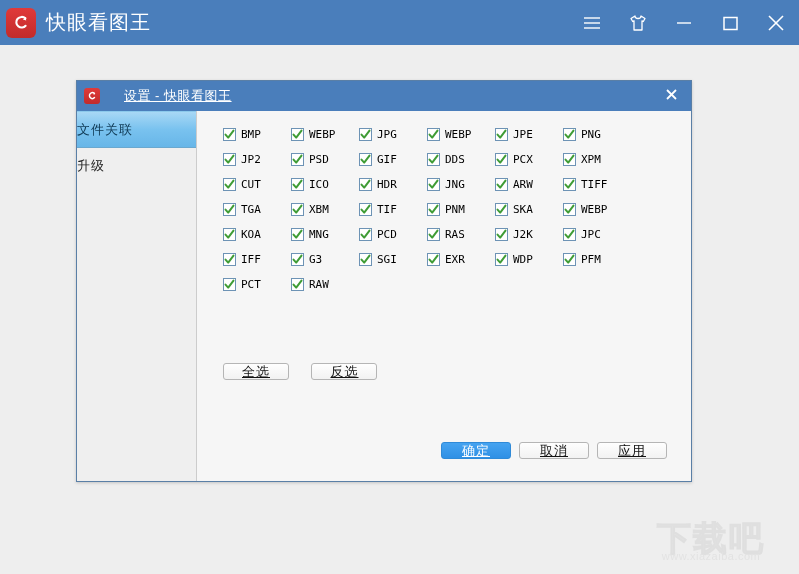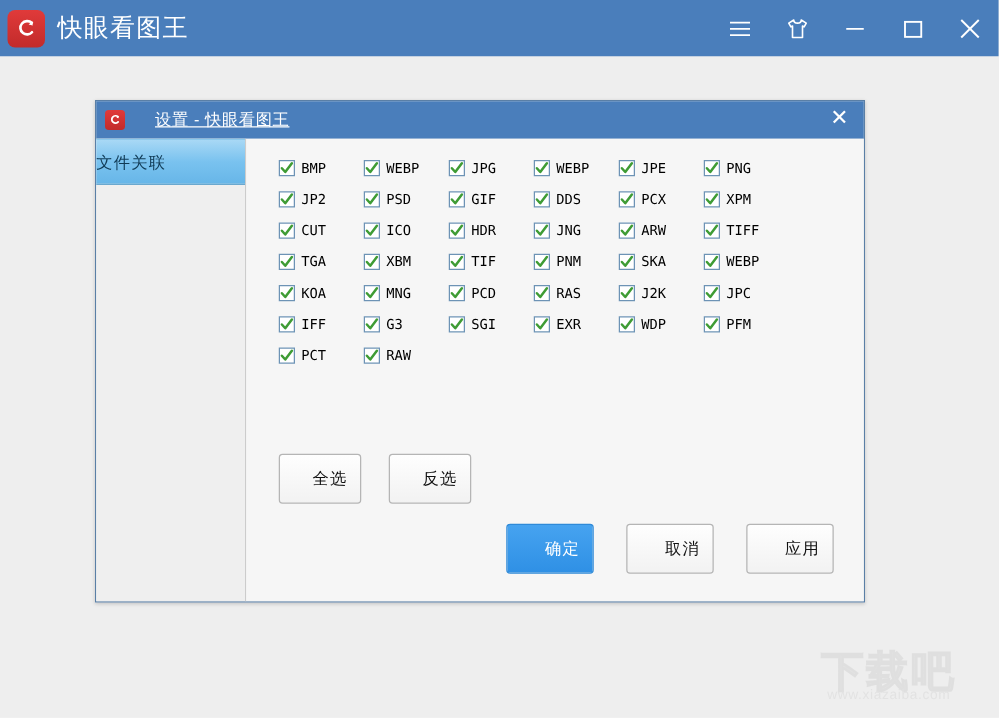--- a/index.html
+++ b/index.html
@@ -157,42 +157,43 @@
     white-space: nowrap;
   }
 
   
   .sel-btns {
     position: absolute;
     left: 26px; top: 252px;
     display: flex;
   }
   .btn {
-    height: 40px;
+    height: 17px;
     min-width: 66px;
     padding: 0 10px;
     box-sizing: border-box;
     border: 1px solid #b5b5b5;
     border-radius: 3px;
     background: linear-gradient(180deg, #fefefe 0%, #f2f2f2 100%);
     color: #111111;
     font-size: 13px;
-    display: flex; align-items: center; justify-content: flex-end;
+    display: flex; align-items: center; justify-content: center;
     letter-spacing: 1px;
     white-space: nowrap;
+    text-decoration: underline;
   }
   .sel-btns .btn + .btn { margin-left: 22px; padding-left: 11px; }
 
   .action-btns {
     position: absolute;
     right: 24px; bottom: 22px;
     display: flex;
   }
   .action-btns .btn { min-width: 70px; }
-  .action-btns .btn + .btn { margin-left: 26px; }
+  .action-btns .btn + .btn { margin-left: 8px; }
   .btn.primary {
     background: linear-gradient(180deg, #46a3f0 0%, #2f90e5 100%);
     border: 1px solid #2f8ad8;
     color: #ffffff;
   }
 
   
   .wm-bottom {
     position: absolute;
     right: 8px; bottom: 6px;
@@ -296,20 +297,23 @@
         </span>
       </div>
     </div>
 
     <div class="dlg-body">
 
       <div class="sidebar">
         <div class="side-item active">
           <span>文件关联</span>
         </div>
+        <div class="side-item">
+          <span>升级</span>
+        </div>
       </div>
 
       <div class="content">
 
         <div class="fmt-grid" id="fmt-grid">
             <div class="fmt-row">
               <div class="fmt-cell">
                 <span class="cb">
                   <svg width="11" height="11" viewBox="0 0 11 11">
                     <path d="M1.5 5.6 L4.2 8.6 L9.5 1.6" fill="none" stroke="#3f9c35" stroke-width="2" stroke-linecap="round" stroke-linejoin="round"></path>

